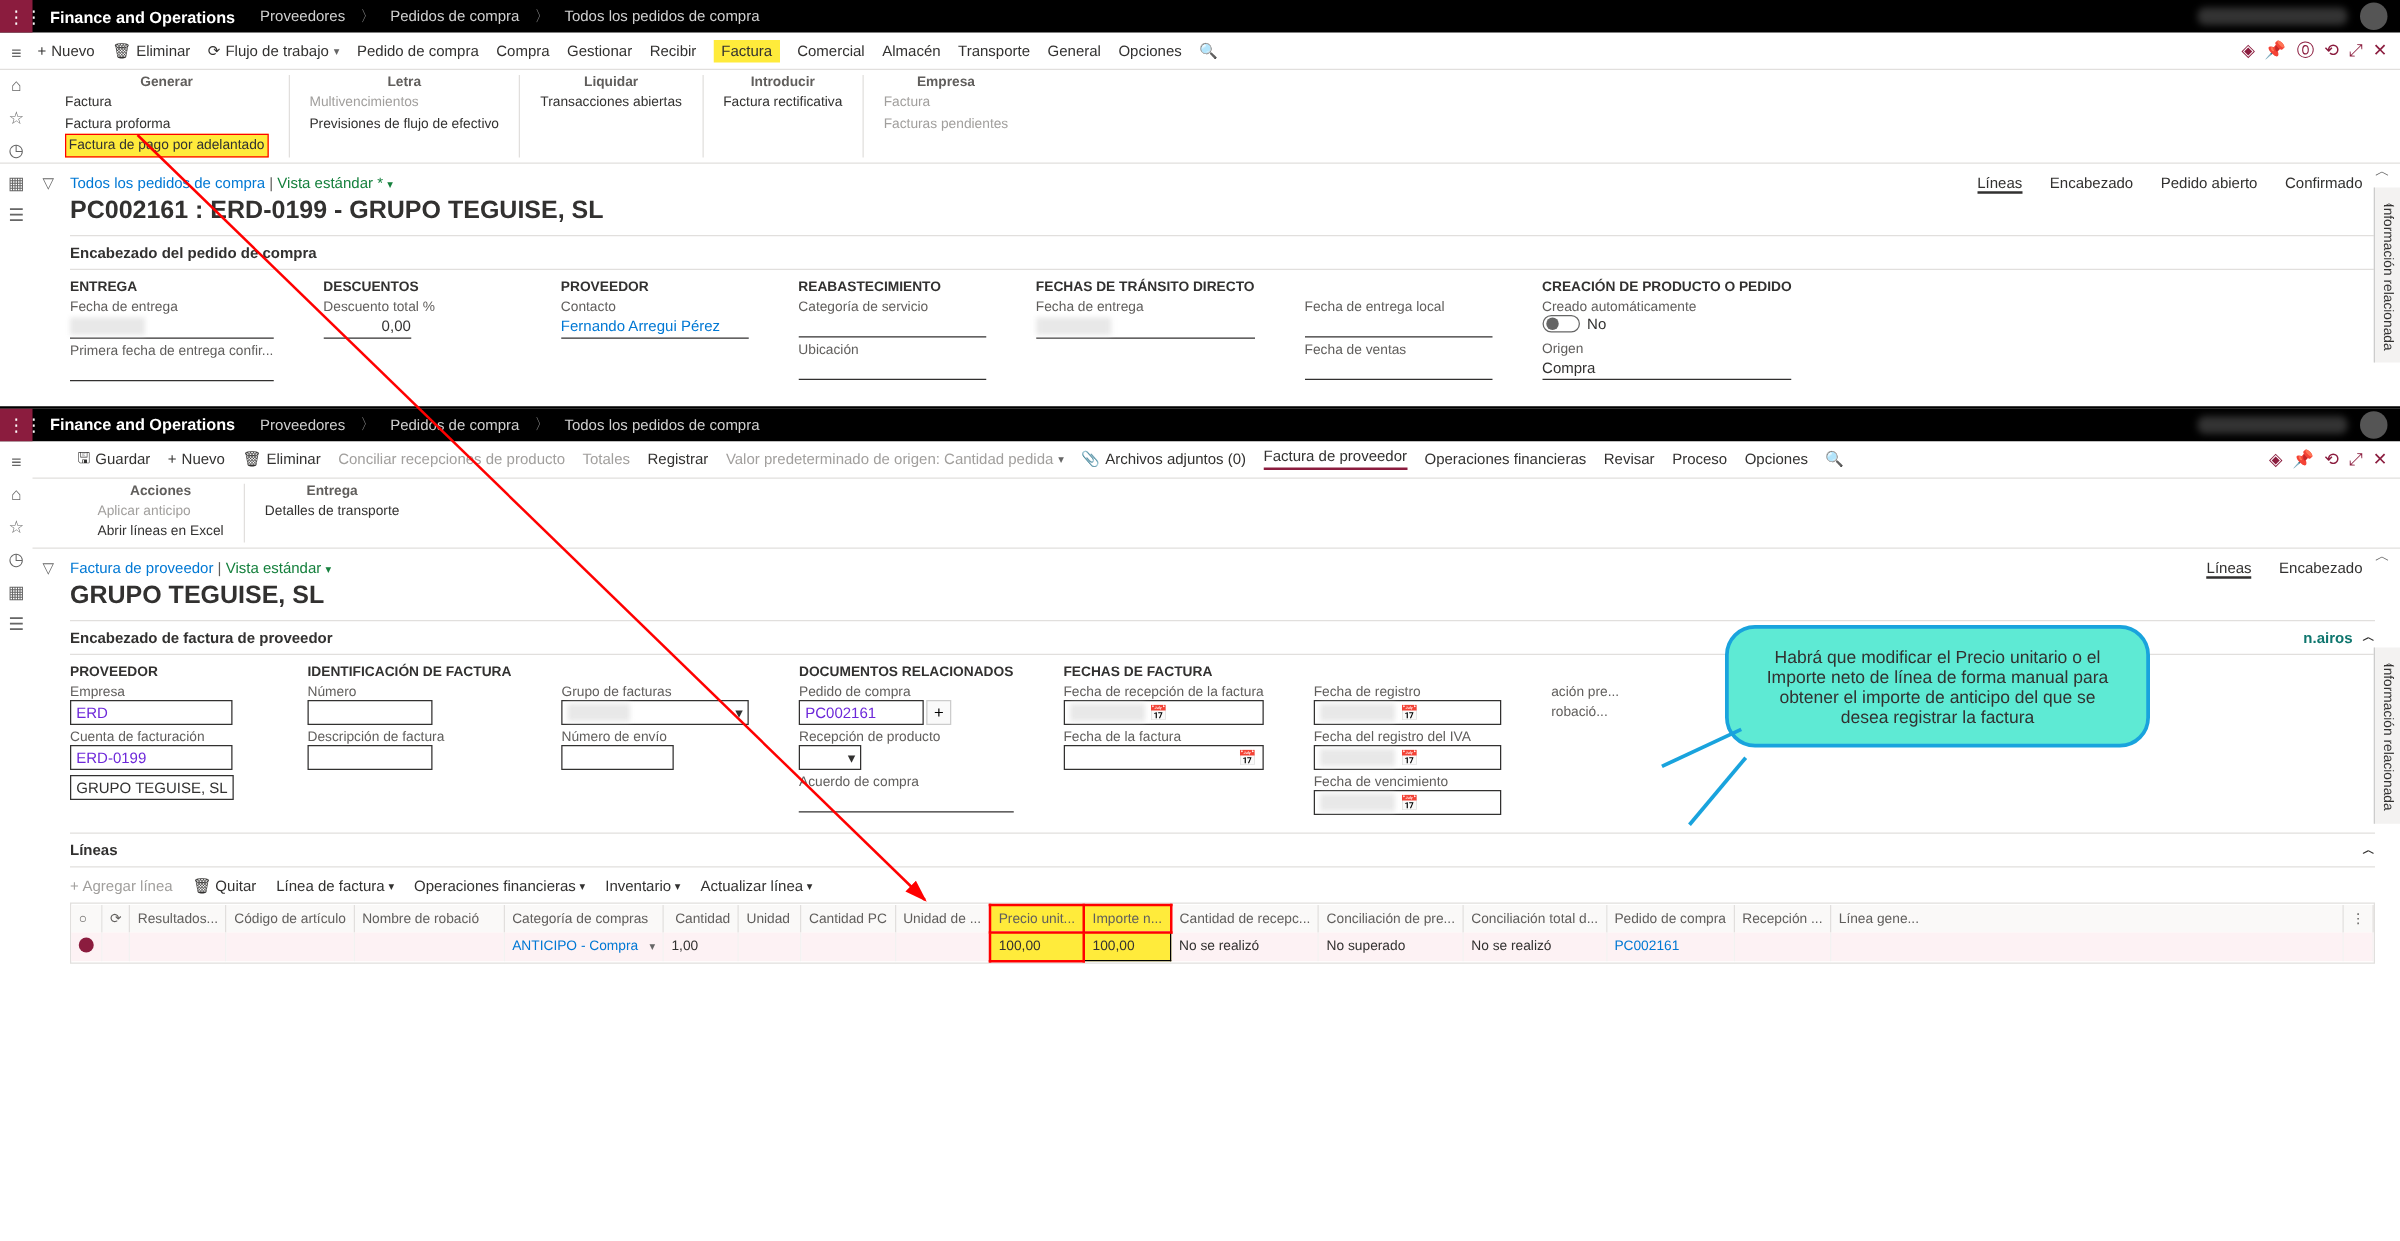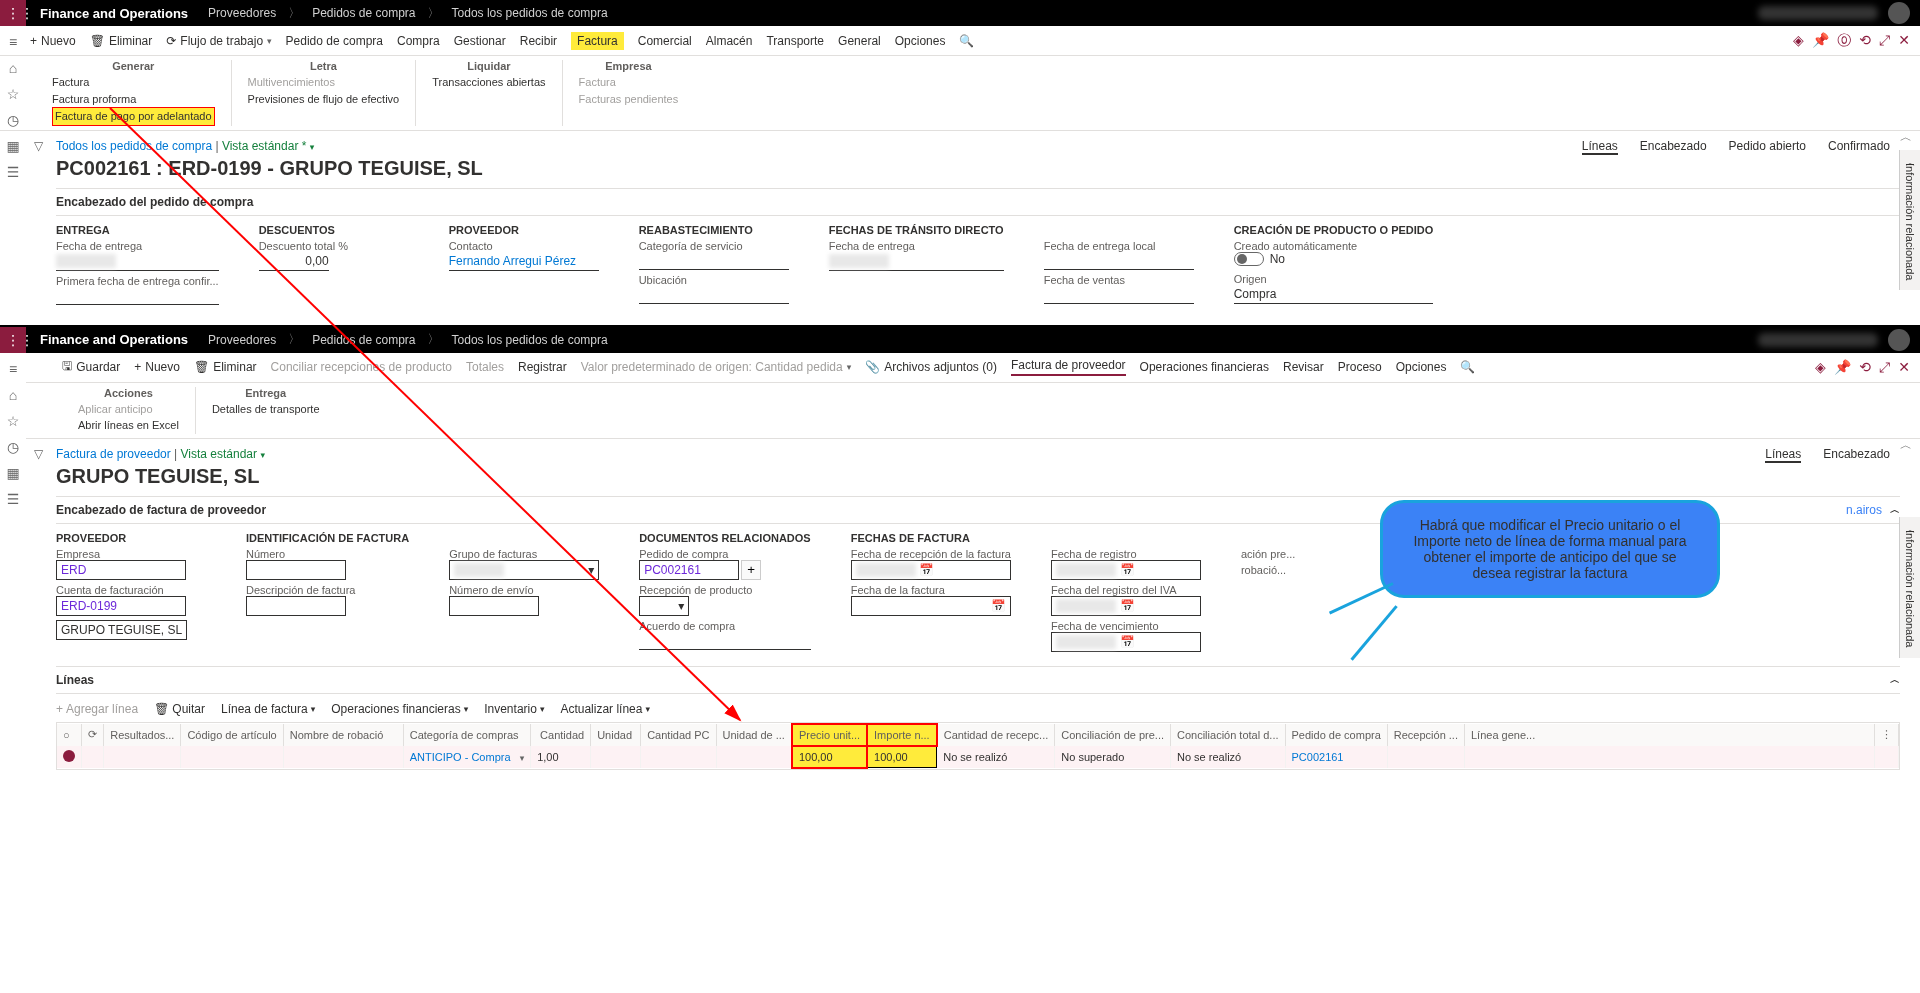--- a/index.html
+++ b/index.html
@@ -62,21 +62,21 @@
 .grid table{width:100%;border-collapse:collapse}
 .grid th{text-align:left;padding:4px 6px;background:#faf9f8;border-right:1px solid #e1dfdd;font-weight:400;color:#605e5c;white-space:nowrap;overflow:hidden;text-overflow:ellipsis}
 .grid td{padding:4px 6px;border-right:1px solid #f3f2f1;white-space:nowrap}
 .grid tr.row{background:#fdf2f4}
 .grid th.hl,.grid td.hl{background:#ffeb3b}
 .grid .boxed{border:2px solid red}
 .grid td.num{text-align:left}
 .grid td.link{color:#0078d4}
 .radio-dot{width:12px;height:12px;border-radius:50%;background:#8b1c3e;display:inline-block}
 .annot-arrow{position:absolute;pointer-events:none;z-index:50}
-.callout{position:absolute;border:3px solid #19a3dd;border-radius:24px;background:#3b82f6;padding:14px 20px;width:340px;font-size:14px;text-align:center;z-index:60}
+.callout{position:absolute;border:3px solid #19a3dd;border-radius:24px;background:#5eead4;padding:14px 20px;width:340px;font-size:14px;text-align:center;z-index:60}
 .callout::after,.callout::before{content:"";position:absolute;left:-60px;bottom:10px;width:70px;height:3px;background:#19a3dd;transform-origin:right center}
 .callout::before{transform:rotate(-25deg) translateX(0)}
 .callout::after{transform:rotate(-50deg) translateX(-10px);left:-50px;bottom:-5px}
 .redact{background:#e8e8e8;color:transparent;filter:blur(2px);display:inline-block;min-width:60px;min-height:14px}
 .cal-icon{color:#666;margin-left:4px}
 .grayed{color:#a19f9d}
 </style>
 </head>
 <body>
 
@@ -162,20 +162,24 @@
   <div class="rib-group">
     <div class="rib-title">Letra</div>
     <div class="rib-item gray">Multivencimientos</div>
     <div class="rib-item">Previsiones de flujo de efectivo</div>
   </div>
   <div class="rib-group">
     <div class="rib-title">Liquidar</div>
     <div class="rib-item">Transacciones abiertas</div>
   </div>
   <div class="rib-group">
+    <div class="rib-title">Introducir</div>
+    <div class="rib-item">Factura rectificativa</div>
+  </div>
+  <div class="rib-group">
     <div class="rib-title">Empresa</div>
     <div class="rib-item gray">Factura</div>
     <div class="rib-item gray">Facturas pendientes</div>
   </div>
 </div>
 
 <div class="page">
   <div class="filter-icon">▽</div>
   <div class="expand-chev" style="top:-2px">︿</div>
   <div class="bc">
@@ -334,21 +338,21 @@
     <span class="std"><span>Vista estándar</span> <span class="chev" style="font-size:9px">▾</span></span>
   </div>
   <div class="page-h1">GRUPO TEGUISE, SL</div>
   <div class="right-tabs" style="top:8px">
     <span class="active">Líneas</span>
     <span>Encabezado</span>
   </div>
 
   <div class="section-h" style="display:flex">
     <span>Encabezado de factura de proveedor</span>
-    <span style="margin-left:auto;font-weight:400;color:#3b82f6">n.airos</span>
+    <span style="margin-left:auto;font-weight:700;color:#0f766e">n.airos</span>
     <span style="margin-left:8px;font-size:10px">︿</span>
   </div>
 
   <div class="fields">
     <div class="fcol">
       <div class="fh">PROVEEDOR</div>
       <div class="fl">Empresa</div>
       <div class="fv input sel">ERD</div>
       <div class="fl">Cuenta de facturación</div>
       <div class="fv input sel">ERD-0199</div>

